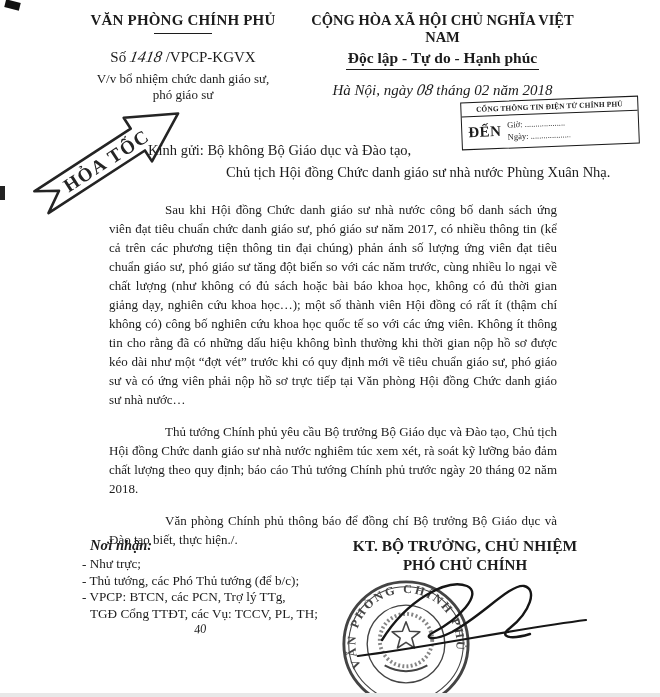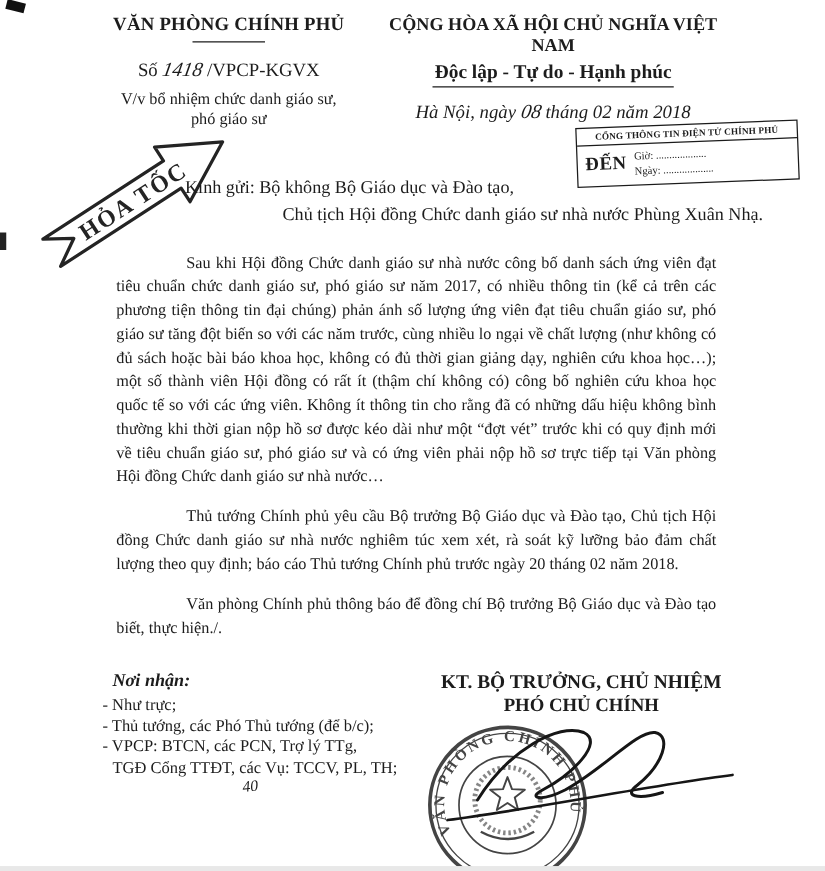--- a/index.html
+++ b/index.html
@@ -30,21 +30,21 @@
   .inbox-title{font-size:7.4px;font-weight:bold;text-align:center;
     padding:2px 1px;border-bottom:1.4px solid #1b1b1b;letter-spacing:.1px;white-space:nowrap;}
   .inbox-main{display:flex;align-items:flex-start;padding:3px 4px 5px 6px;}
   .inbox-den{font-size:15px;font-weight:bold;letter-spacing:.5px;margin-top:4px;}
   .inbox-lines{margin-left:6px;font-size:8.5px;line-height:12px;overflow:hidden;white-space:nowrap;}
   
   .recipient{left:148px;top:139px;width:470px;font-size:14.5px;line-height:22px;}
   .recipient .l2{padding-left:78px;}
   
   .body-text{left:93px;top:200px;width:480px;font-size:13px;line-height:19px;text-align:justify;}
-  .body-text p{margin:0 0 13px;text-indent:56px;}
+  .body-text p{margin:0 16px 13px;text-indent:56px;}
   
   .notes-label{left:90px;top:537px;font-size:14.5px;font-weight:bold;font-style:italic;text-align:center;}
   .notes{left:82px;top:556px;font-size:13.2px;line-height:16.5px;}
   .notes .cont{padding-left:8px;}
   .hand-note{left:194px;top:622px;font-size:12.5px;font-style:italic;transform:rotate(-6deg);}
   .sign-block{left:315px;top:537px;width:300px;text-align:center;}
   .sign-t1{font-weight:bold;font-size:15.5px;}
   .sign-t2{font-weight:bold;font-size:15px;margin-top:2px;}
   .seal{left:340px;top:578px;z-index:1;opacity:.88;}
   .signature{left:352px;top:570px;z-index:2;}

